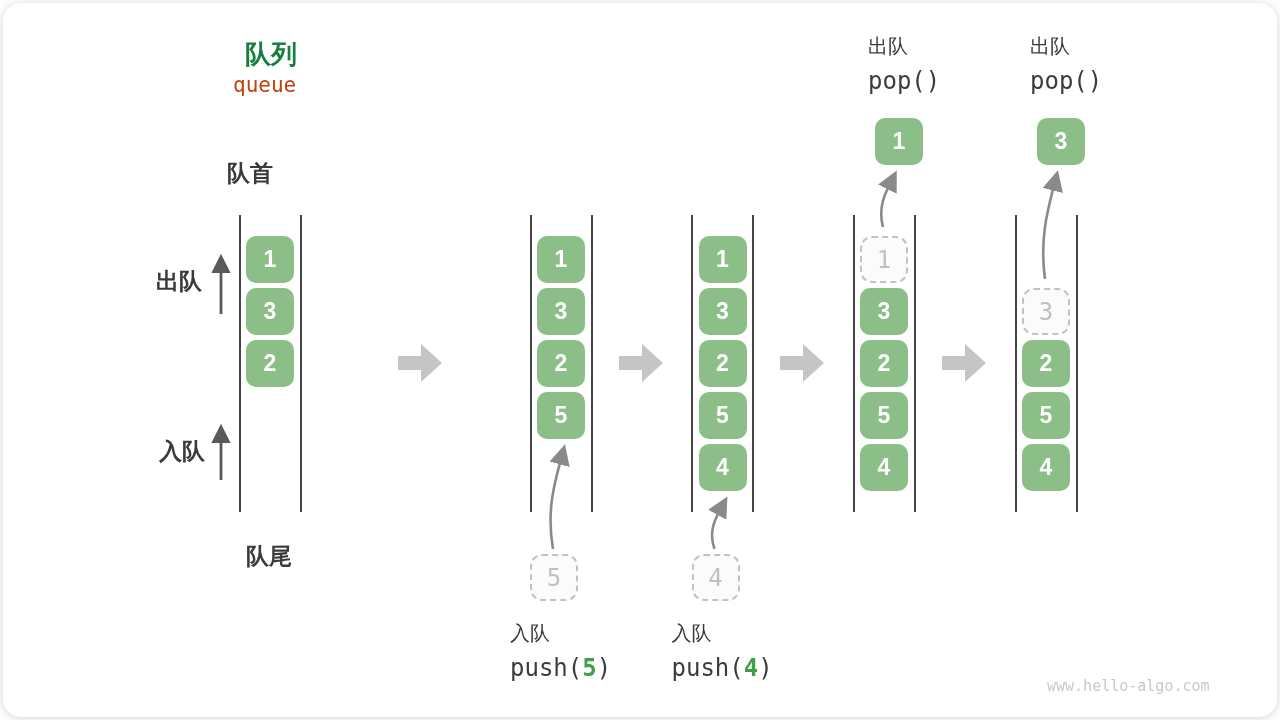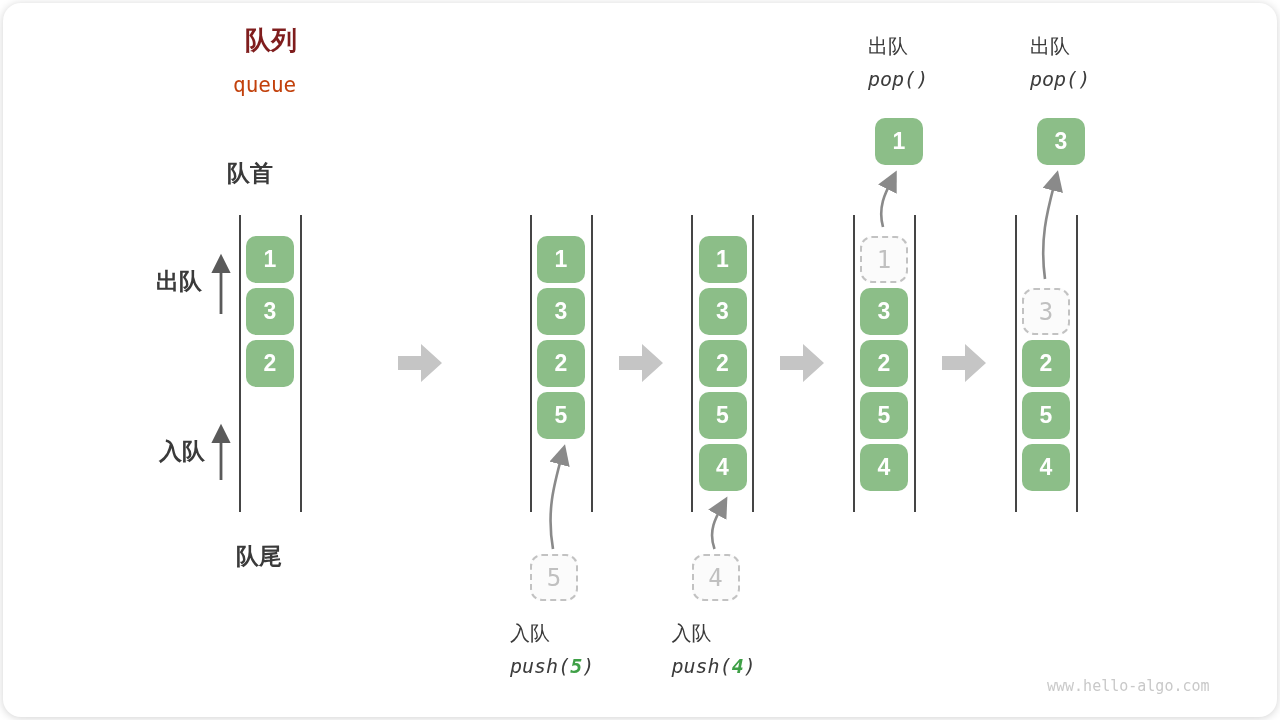--- a/index.html
+++ b/index.html
@@ -7,21 +7,21 @@
   .card{
     position:absolute;left:3px;top:3px;width:1274px;height:714px;
     background:#fff;border-radius:18px;
     box-shadow:0 1px 8px rgba(0,0,0,0.18);
   }
   .abs{position:absolute;white-space:nowrap;}
   .title-zh{font-size:26px;font-weight:700;}
   .title-en{font-family:"DejaVu Sans Mono",monospace;font-size:21px;color:#c2410c;}
   .side-lbl{font-size:23px;font-weight:700;color:#3A3A3A;}
   .op-zh{font-size:20px;color:#3A3A3A;}
-  .op-code{font-family:"DejaVu Sans Mono",monospace;font-size:20px;color:#3C3C3C;font-style:italic;}
+  .op-code{font-family:"DejaVu Sans Mono",monospace;font-size:24px;color:#3C3C3C;}
   .op-code .val{font-weight:700;}
   .chan-line{position:absolute;width:2px;background:#454545;}
   .qbox{
     position:absolute;width:48px;height:47px;border-radius:10px;
     display:flex;align-items:center;justify-content:center;
     font-size:23px;font-weight:700;color:#fff;box-sizing:border-box;
   }
   .qbox.solid{background:#8CBE88;}
   .qbox.dashed{
     background:#FBFBFB;border:2px dashed #C2C2C2;color:#C0C0C0;
@@ -31,27 +31,27 @@
   .watermark{
     font-family:"DejaVu Sans Mono",monospace;font-size:15px;color:#C9C9C9;
   }
   #overlay{position:absolute;left:0;top:0;pointer-events:none;}
 </style>
 </head>
 <body>
 
 <div class="card">
 
-  <div class="abs title-zh" style="left: 242px; top: 20px; color: #7f1d1d;">队列</div>
+  <div class="abs title-zh" style="left: 242px; top: 34px; color: #15803d;">队列</div>
   <div class="abs title-en" style="left:230px;top:70px;">queue</div>
 
   <div class="abs side-lbl" style="left:224px;top:155px;">队首</div>
   <div class="abs side-lbl" style="left:153px;top:263px;">出队</div>
   <div class="abs side-lbl" style="left:156px;top:433px;">入队</div>
-  <div class="abs side-lbl" style="left:233px;top:538px;">队尾</div>
+  <div class="abs side-lbl" style="left:243px;top:538px;">队尾</div>
 
   <svg id="overlay" width="1280" height="720">
     <defs>
       <marker id="mCurve" markerWidth="9" markerHeight="9" refX="6.5" refY="4" orient="auto" markerUnits="strokeWidth">
         <path d="M0,0 L8,4 L0,8 Z" fill="#8A8A8A"></path>
       </marker>
       <marker id="mDark" markerWidth="8" markerHeight="8" refX="5.5" refY="3.5" orient="auto" markerUnits="strokeWidth">
         <path d="M0,0 L7,3.5 L0,7 Z" fill="#5A5A5A"></path>
       </marker>
     </defs>

